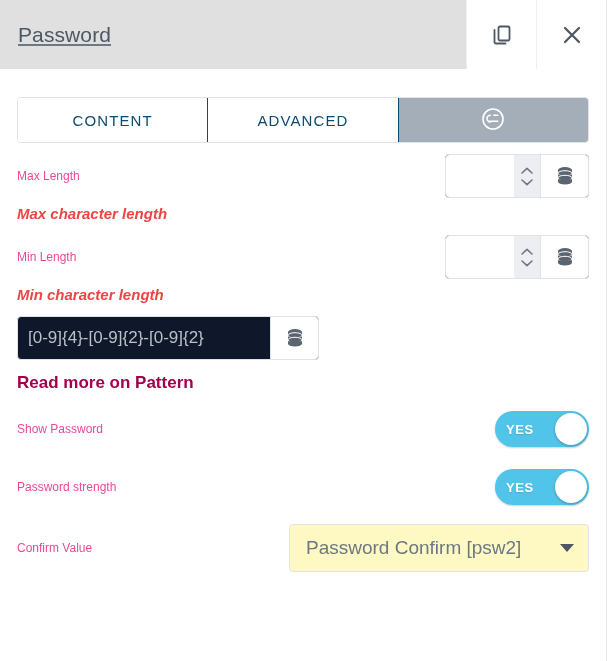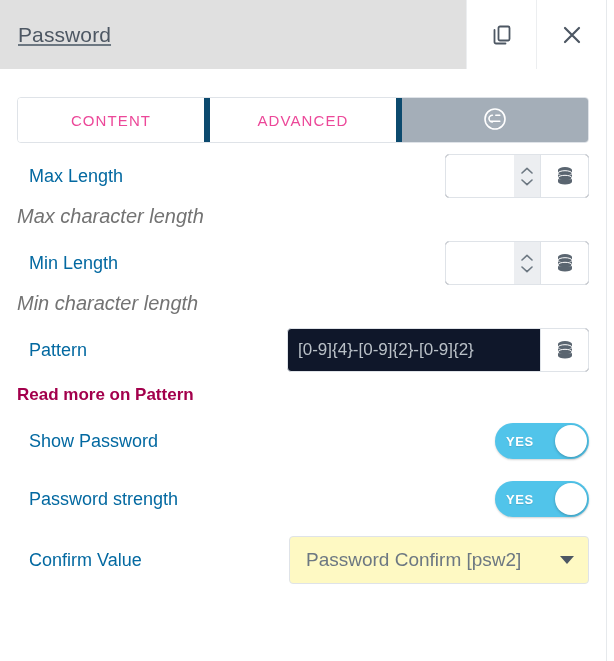--- a/index.html
+++ b/index.html
@@ -68,23 +68,23 @@
     overflow: hidden;
     height: 44px;
   }
   .tab {
     flex: 1 1 0;
     display: flex;
     align-items: center;
     justify-content: center;
     font-size: 15px;
     letter-spacing: 1.1px;
-    color: #ec4899;
+    color: #0c4a6e;
     background: #ffffff;
-    border-right: 6px solid #0c4a6e;
+    border-right: 1px solid #0c4a6e;
     cursor: pointer;
     box-sizing: border-box;
     user-select: none;
   }
   .tab:last-child { border-right: none; }
   .tab.active {
     background: #a4aeb8;
     color: #ffffff;
   }
   .tab-logo { display:block; }
@@ -92,37 +92,37 @@
   
   .panel-body {
     padding: 0 17px;
   }
   .row {
     display: flex;
     align-items: center;
     min-height: 46px;
   }
   .row-label {
-    font-size: 18px;
-    color: #0369a1;
+    font-size: 12px;
+    color: #ec4899;
     flex: 1;
     white-space: nowrap;
-    margin-left: 12px;
   }
   .row-control {
     display: flex;
     align-items: center;
     justify-content: flex-end;
   }
   .hint {
-    font-size: 20px;
+    font-size: 15px;
     font-style: italic;
-    color: #737373;
+    color: #ef4444;
     padding-top: 6px;
     padding-bottom: 2px;
+    font-weight: bold;
   }
 
   
   .field-group {
     display: flex;
     align-items: stretch;
     border: 1px solid #dfe3e8;
     border-radius: 4px;
     overflow: hidden;
     background: #0f172a;
@@ -380,21 +380,20 @@
           </div>
         </div>
       </div>
     </div>
 
     <div class="hint">Min character length</div>
 
     <div class="spacer-10"></div>
 
     <div class="row">
-      <div class="row-label">Pattern</div>
       <div class="row-control">
         <div class="field-group">
           <div class="text-field">
             <input class="text-input" type="text" placeholder="[0-9]{4}-[0-9]{2}-[0-9]{2}" style="">
           </div>
           <div class="db-btn">
             <span>
               <svg width="18" height="20" viewBox="0 0 18 20">
                 <ellipse cx="9" cy="4" rx="7" ry="3" fill="#5a6570"></ellipse>
                 <rect x="2" y="4" width="14" height="3" fill="#5a6570"></rect>

